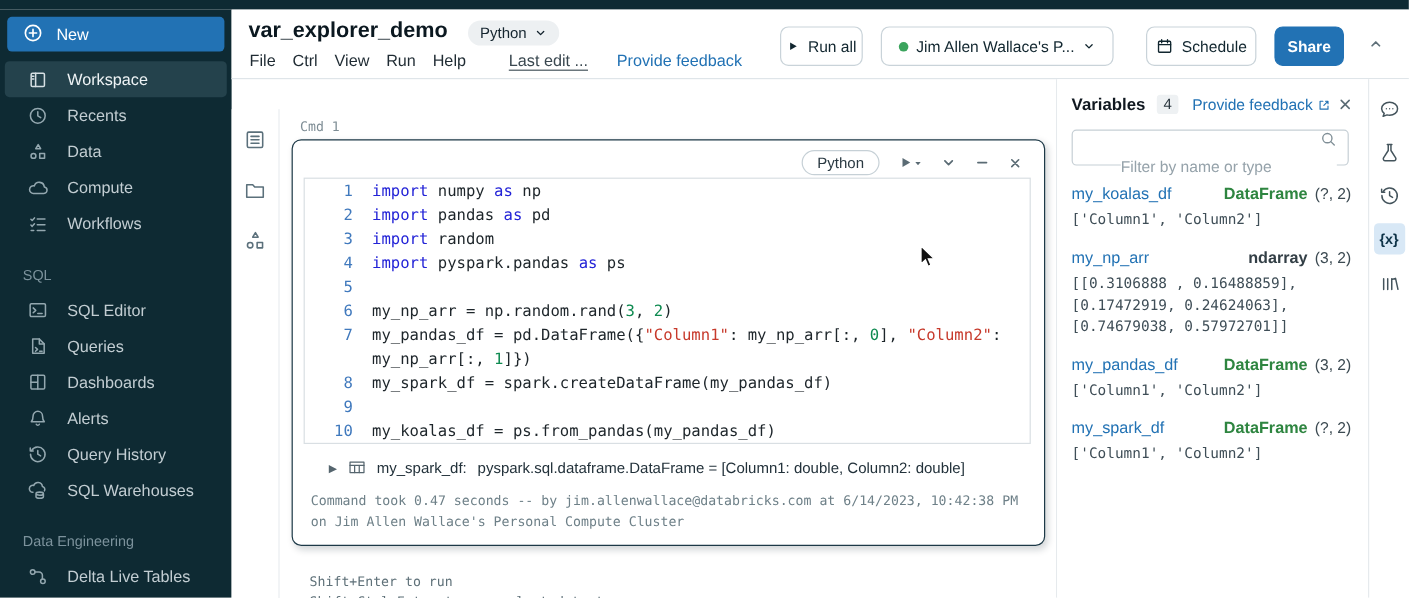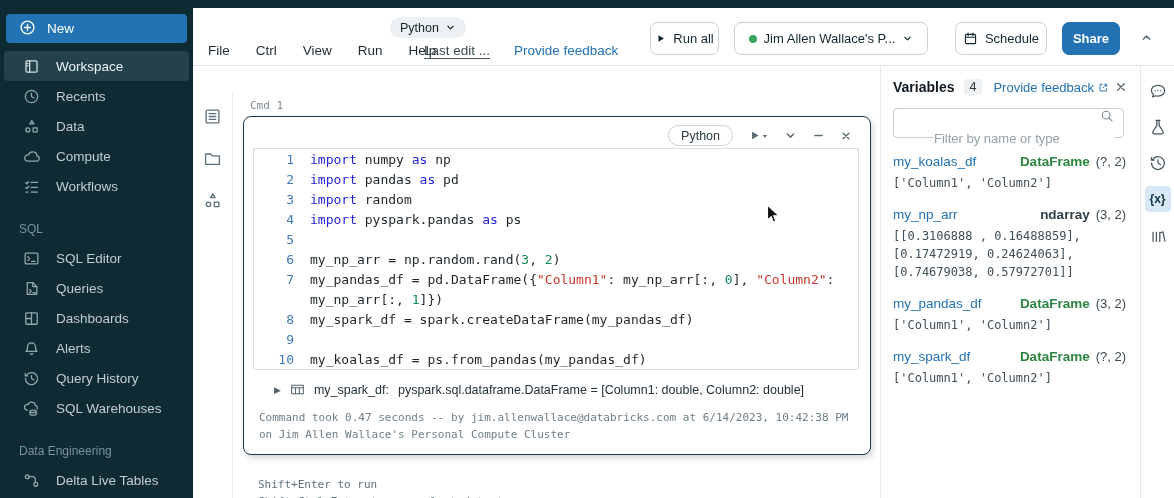--- a/index.html
+++ b/index.html
@@ -19,21 +19,21 @@
   .nav-item.selected { background:#24424c; color:#eef3f5; }
   .nav-item.selected .ni { color:#d6dfe3; }
   .nav-header { color:#7c929c; font-size:12px; padding-left:19px; margin-top:21px; margin-bottom:7px; }
 
   
   #main-header { position:absolute; left:193px; top:8px; width:981px; height:58px; background:#fff;
                  border-bottom:1px solid #dfe5e9; }
   #nb-title { position:absolute; left:14px; top:7px; font-size:18px; font-weight:700; color:#0b1820; }
   #lang-pill { position:absolute; left:197px; top:9px; height:21px; background:#edf0f2; border-radius:11px;
                display:flex; align-items:center; gap:6px; padding:0 10px; font-size:12.5px; color:#14242e; cursor:pointer; }
-  #menu-row { position:absolute; left:15px; top:35px; display:flex; gap:26px; font-size:13.5px; color:#1f2b33; }
+  #menu-row { position:absolute; left:15px; top:35px; display:flex; gap:14px; font-size:13.5px; color:#1f2b33; }
   #menu-row span { cursor:pointer; }
   #last-edit { position:absolute; left:231px; top:35px; font-size:13.5px; color:#3a4850;
                border-bottom:1px solid #47565e; cursor:pointer; }
   #feedback-link { position:absolute; left:321px; top:35px; font-size:13.5px; color:#2272b4; cursor:pointer; }
   .hbtn { position:absolute; top:14px; height:33px; border:1px solid #c9d3d9; border-radius:7px;
           background:#fff; display:flex; align-items:center; justify-content:center; gap:7px;
           font-size:13px; color:#11262f; cursor:pointer; }
   #run-all-btn   { left:457px; width:69px; }
   #cluster-btn   { left:541px; width:194px; }
   #schedule-btn  { left:762px; width:92px; }
@@ -226,20 +226,21 @@
             <circle cx="12" cy="11.6" r="1.8"></circle>
             <path d="M5.8 4.4h3.2a2.6 2.6 0 0 1 2.6 2.6v2.8"></path>
           </svg>
         </span>
         <span>Delta Live Tables</span>
       </div>
     </div>
 </div>
 
 <div id="main-header">
+  <div id="nb-title">var_explorer_demo</div>
   <div id="lang-pill">
     <span>Python</span>
     <span class="cc">
         <svg viewBox="0 0 16 16" width="11" height="11" fill="none" stroke="currentColor" stroke-width="1.6" stroke-linecap="round" stroke-linejoin="round">
           <path d="M4.2 6.2L8 10l3.8-3.8"></path>
         </svg>
       </span>
   </div>
   <div id="menu-row">
       <span>File</span>

